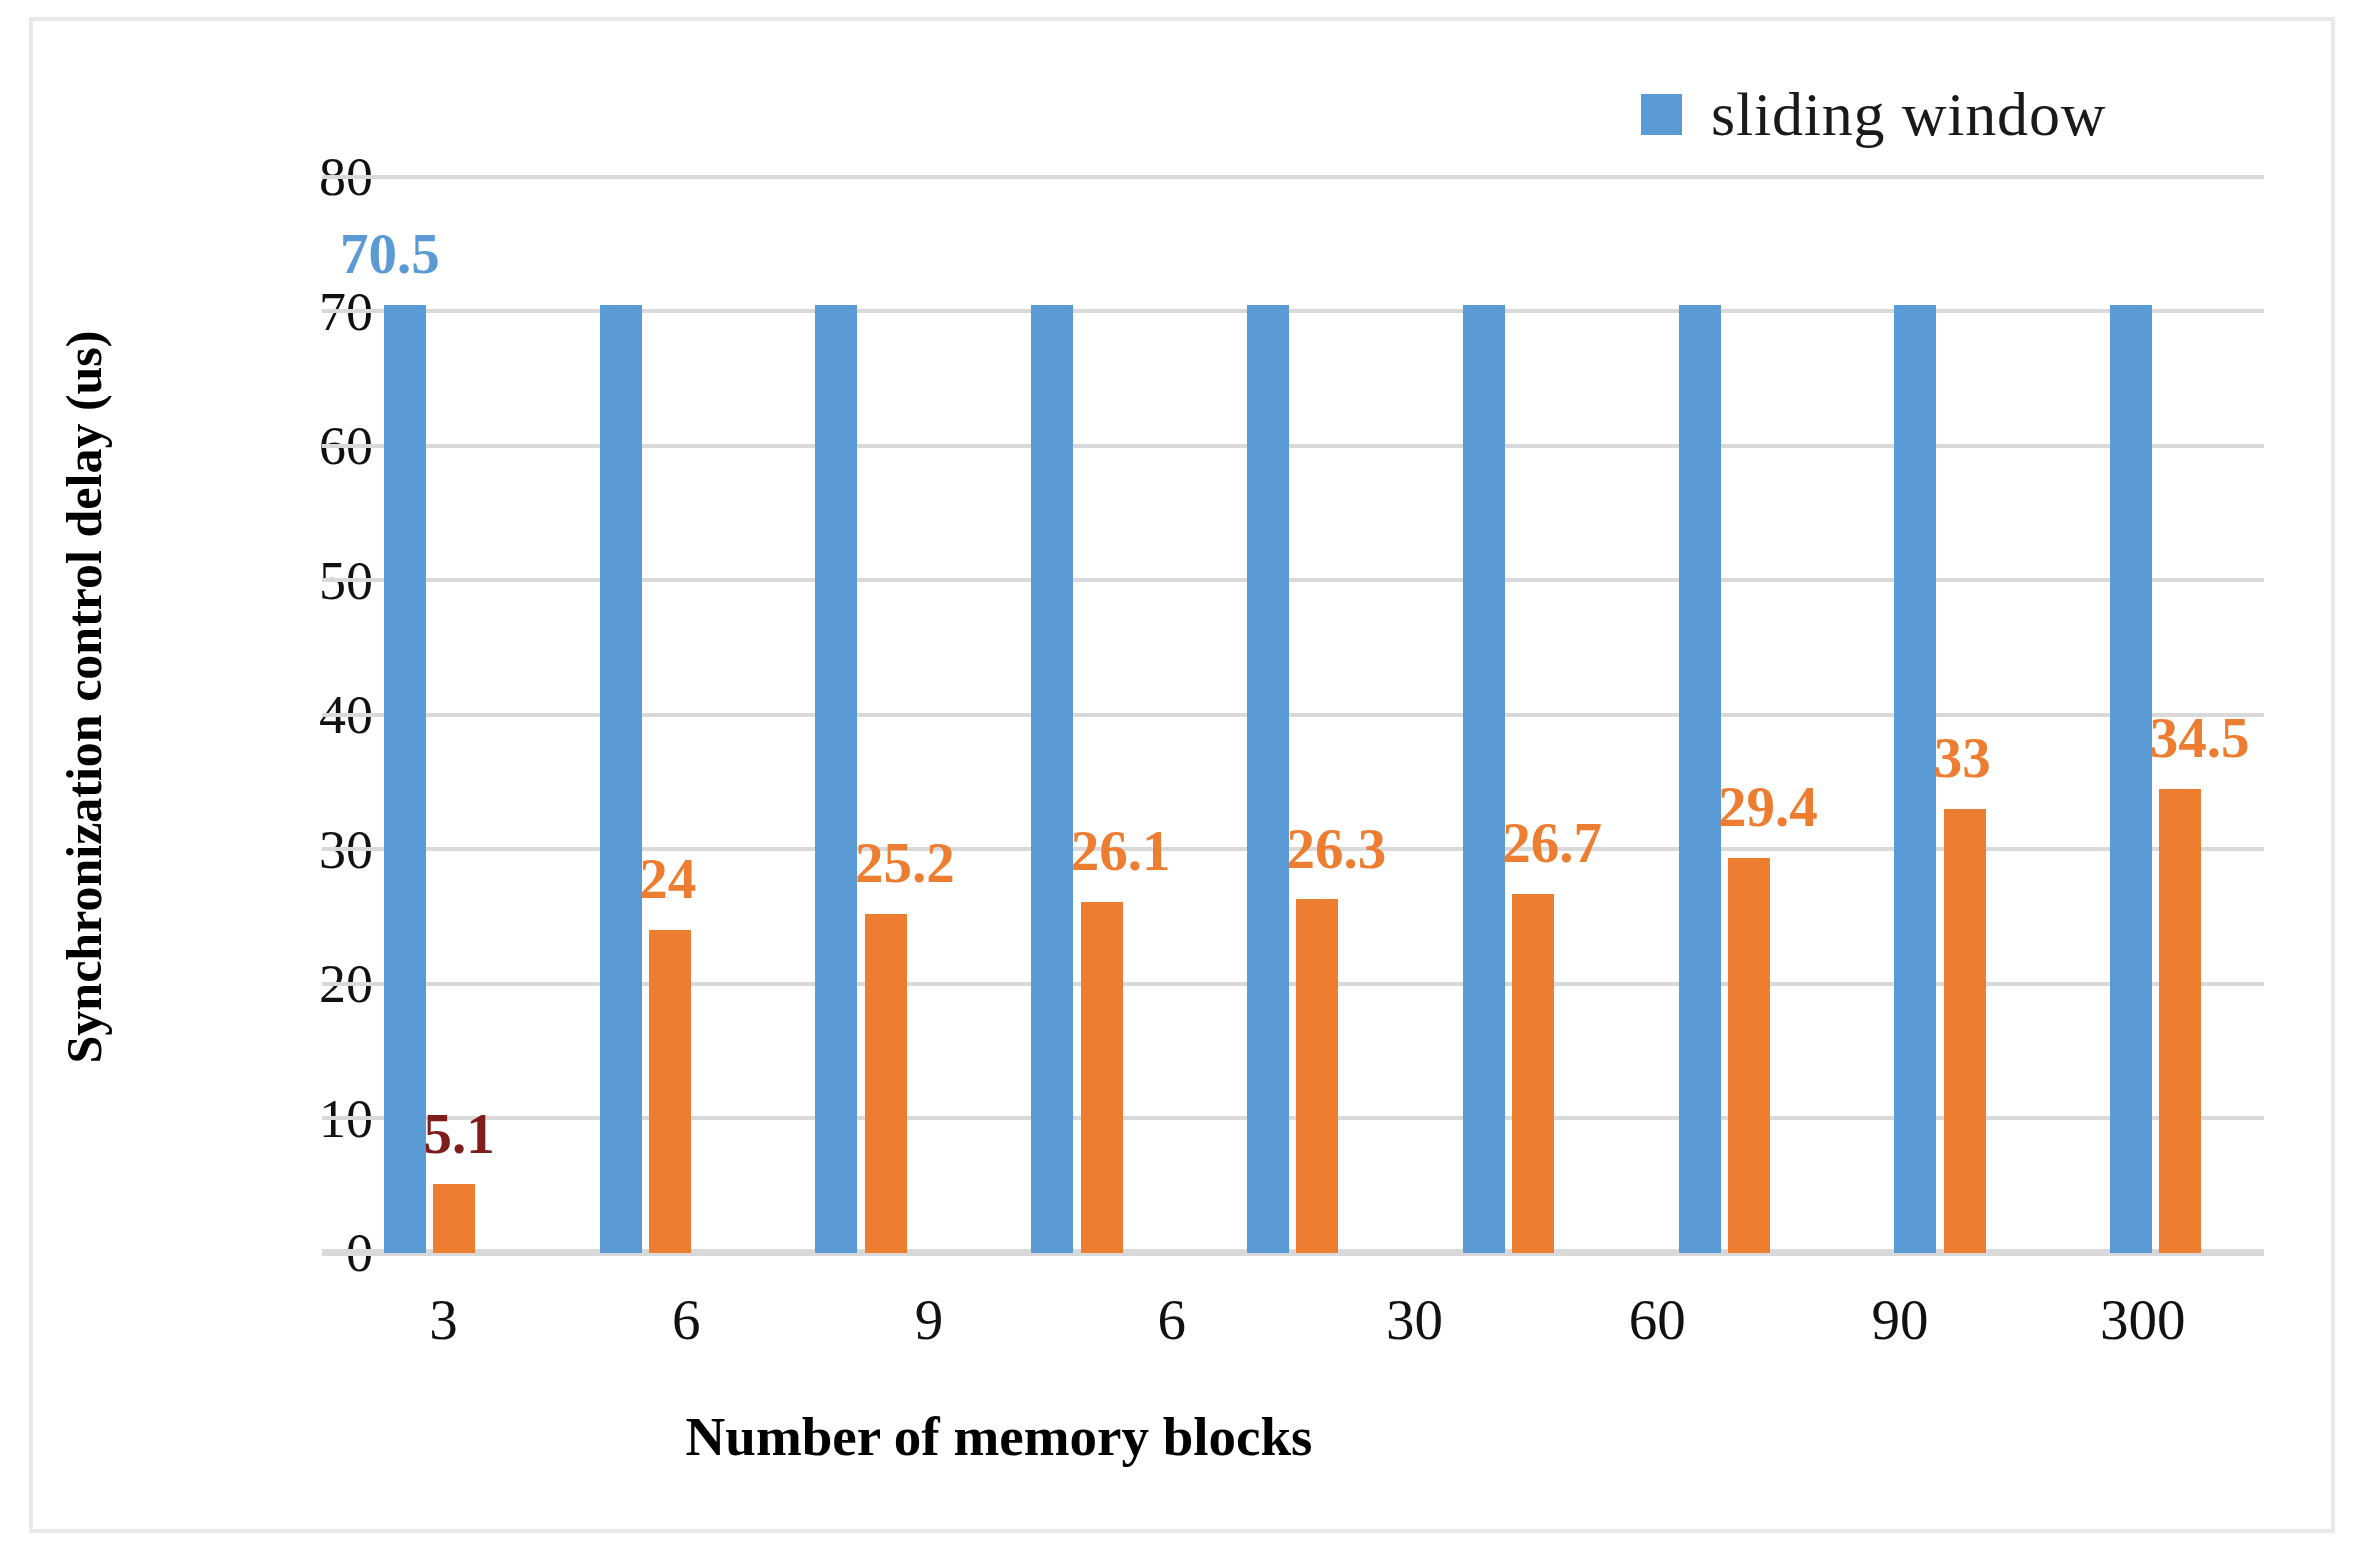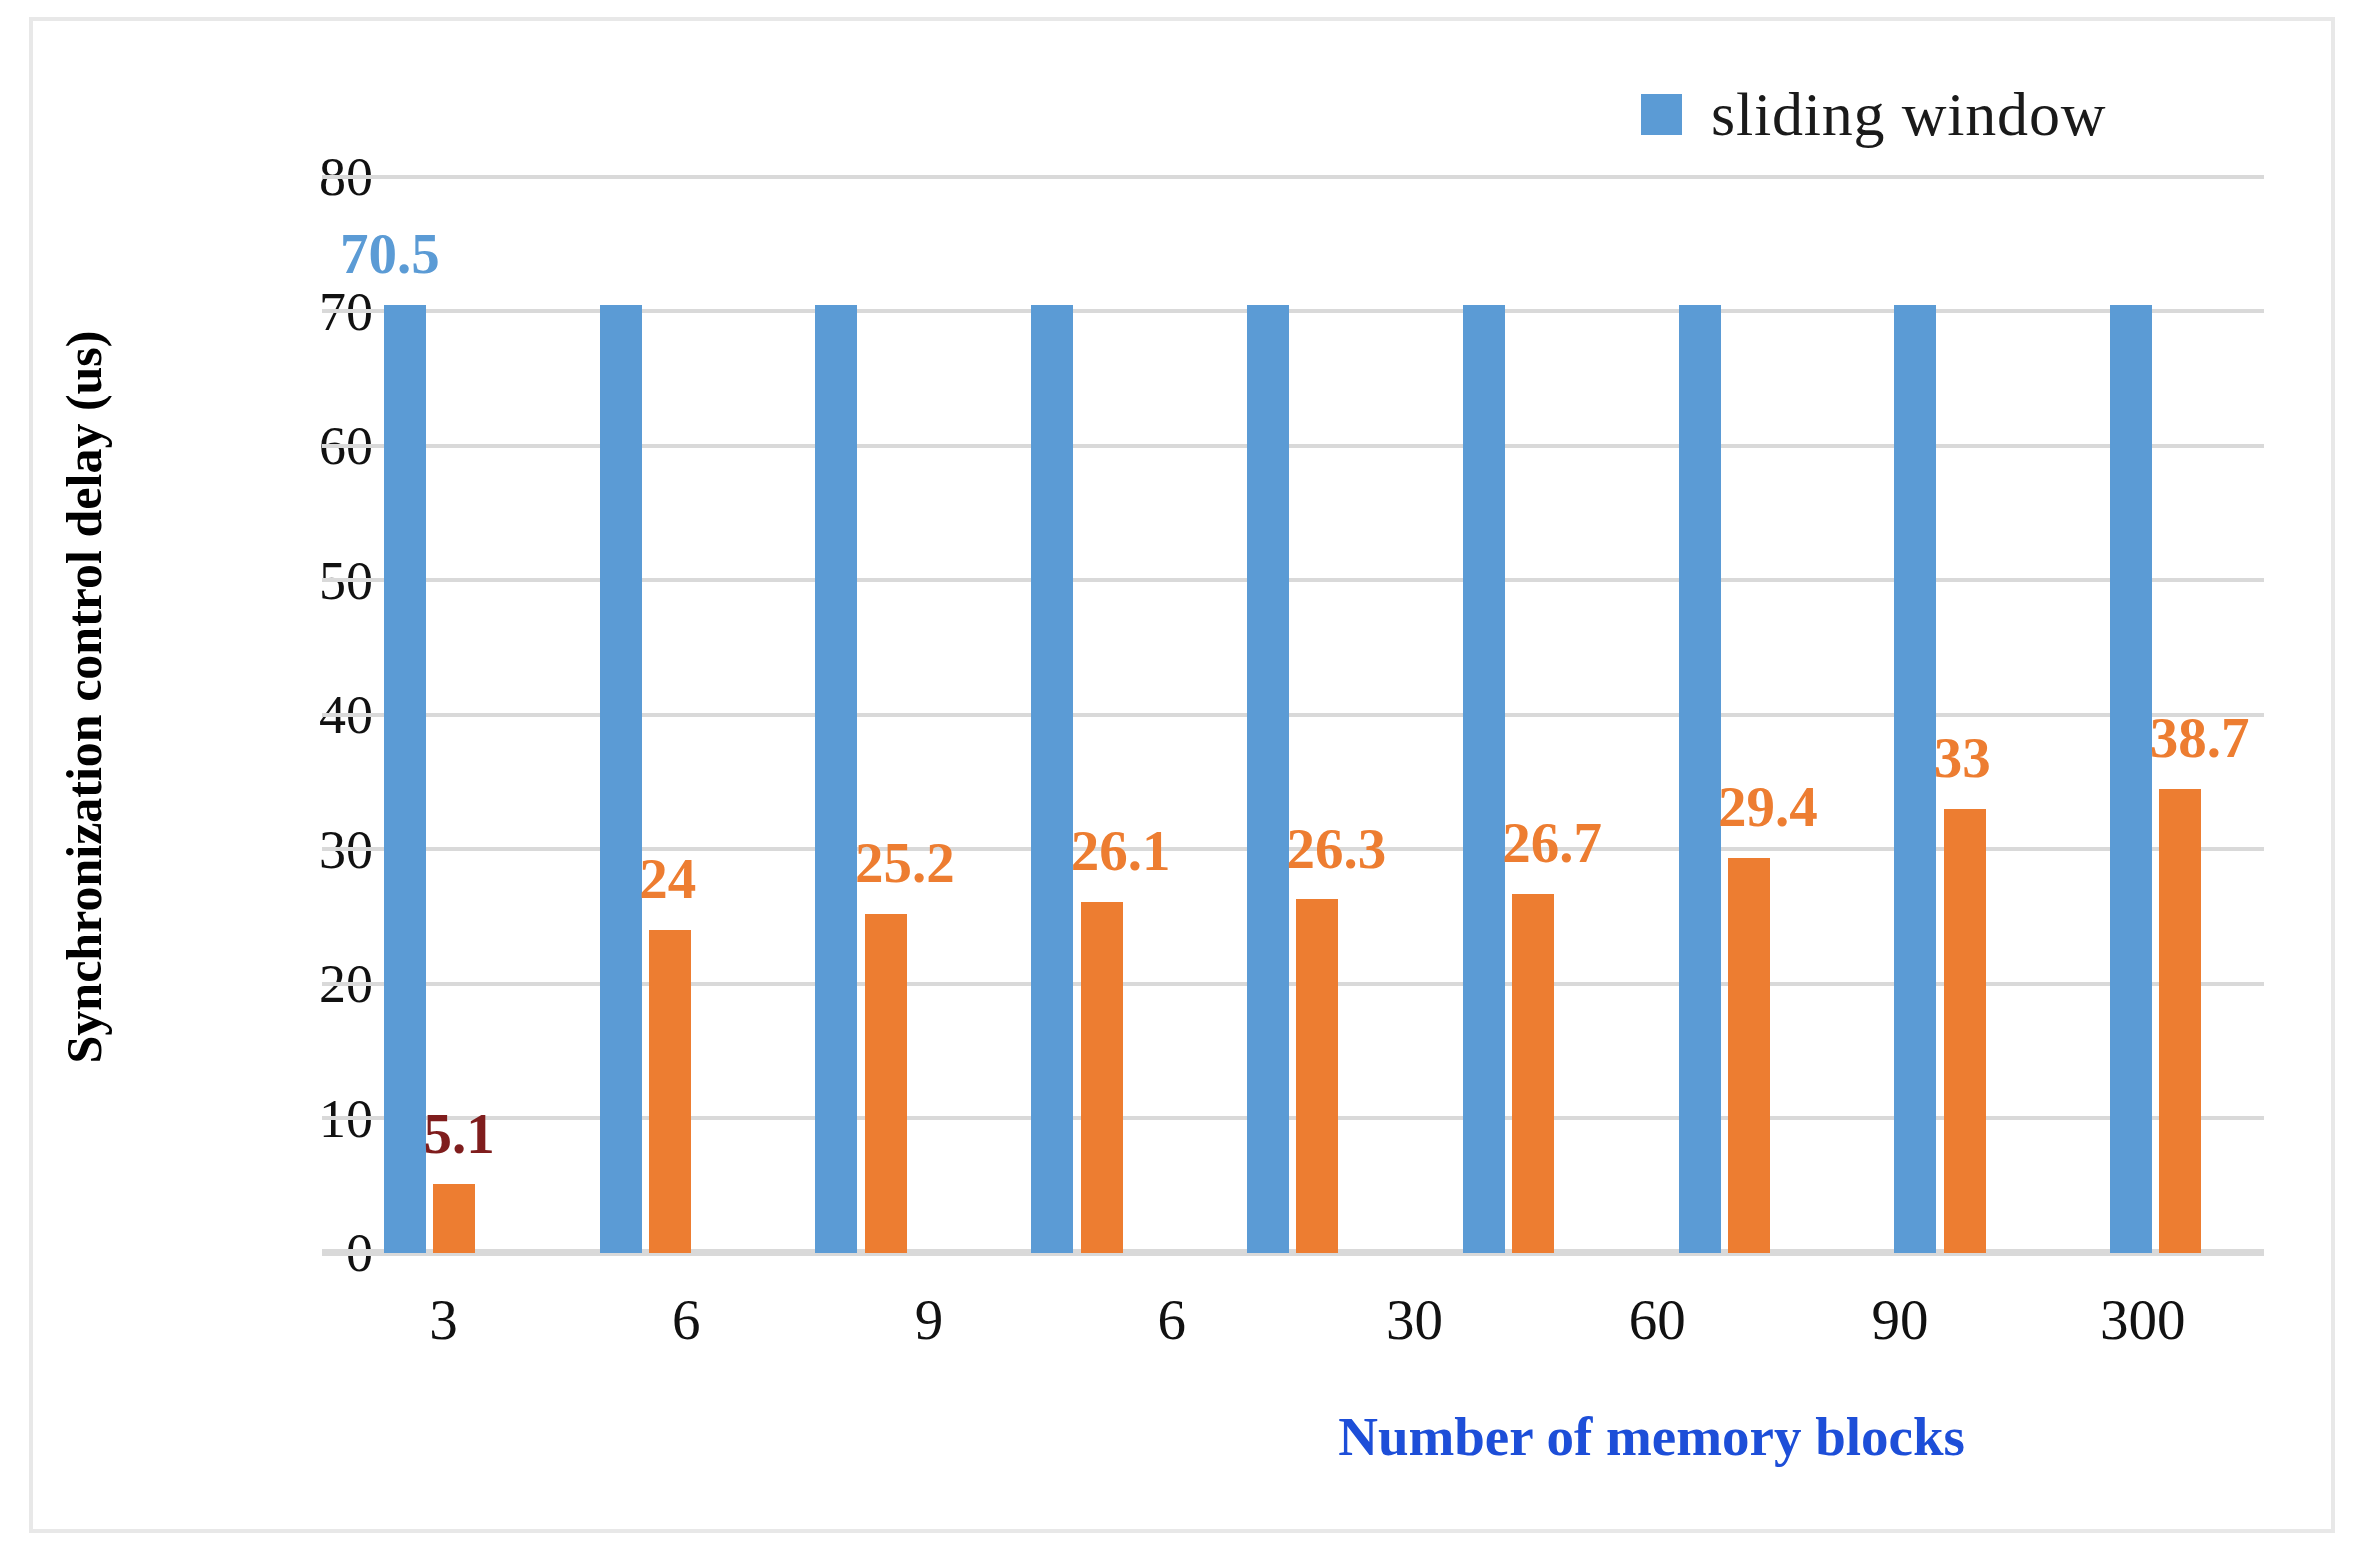--- a/index.html
+++ b/index.html
@@ -17,22 +17,22 @@
   .legend-label{font-size:62px;color:#1a1a1a;line-height:1;white-space:nowrap;letter-spacing:0.8px;}
 
   
   .y-axis-title{
     position:absolute;left:-397px;top:647px;width:896px;
     transform:rotate(-90deg);transform-origin:center center;
     text-align:center;font-weight:bold;font-size:50px;color:#000;
     letter-spacing:0px;
   }
   .x-axis-title{
-    position:absolute;left:0;top:1384px;width:1932px;text-align:right;
-    font-weight:bold;font-size:55px;color:#1d4ed8;
+    position:absolute;left:0;top:1384px;width:1932px;text-align:center;
+    font-weight:bold;font-size:55px;color:#000000;
   }
 
   
   .plot-wrap{position:absolute;left:0;top:0;width:2298px;height:1508px;}
 
   .plot-area{
     position:absolute;left:289px;top:156px;width:1942px;height:1076px;
   }
   .gridline{position:absolute;left:0;width:100%;height:4.1px;background:#d9d9d9;}
   .axis-baseline{position:absolute;left:0;width:100%;height:7.3px;background:#d9d9d9;}
@@ -142,21 +142,21 @@
             <div class="dlabel dlabel-orange" style="bottom: 418px; color: rgb(237, 125, 49);">29.4</div>
           </div>
           <div class="group">
             <div class="bar bar-blue" style="height: 948px; background: rgb(91, 155, 213);"></div>
             <div class="bar bar-orange" style="height: 444px; background: rgb(237, 125, 49);"></div>
             <div class="dlabel dlabel-orange" style="bottom: 467px; color: rgb(237, 125, 49);">33</div>
           </div>
           <div class="group">
             <div class="bar bar-blue" style="height: 948px; background: rgb(91, 155, 213);"></div>
             <div class="bar bar-orange" style="height: 464px; background: rgb(237, 125, 49);"></div>
-            <div class="dlabel dlabel-orange" style="bottom: 487px; color: rgb(237, 125, 49);">38.7</div>
+            <div class="dlabel dlabel-orange" style="bottom: 487px; color: rgb(237, 125, 49);">34.5</div>
           </div>
         </div>
     </div>
 
     <div class="xticks-row" id="xticks">
         <div class="xtick-cell">
           <div class="xtick">3</div>
         </div>
         <div class="xtick-cell">
           <div class="xtick">6</div>

